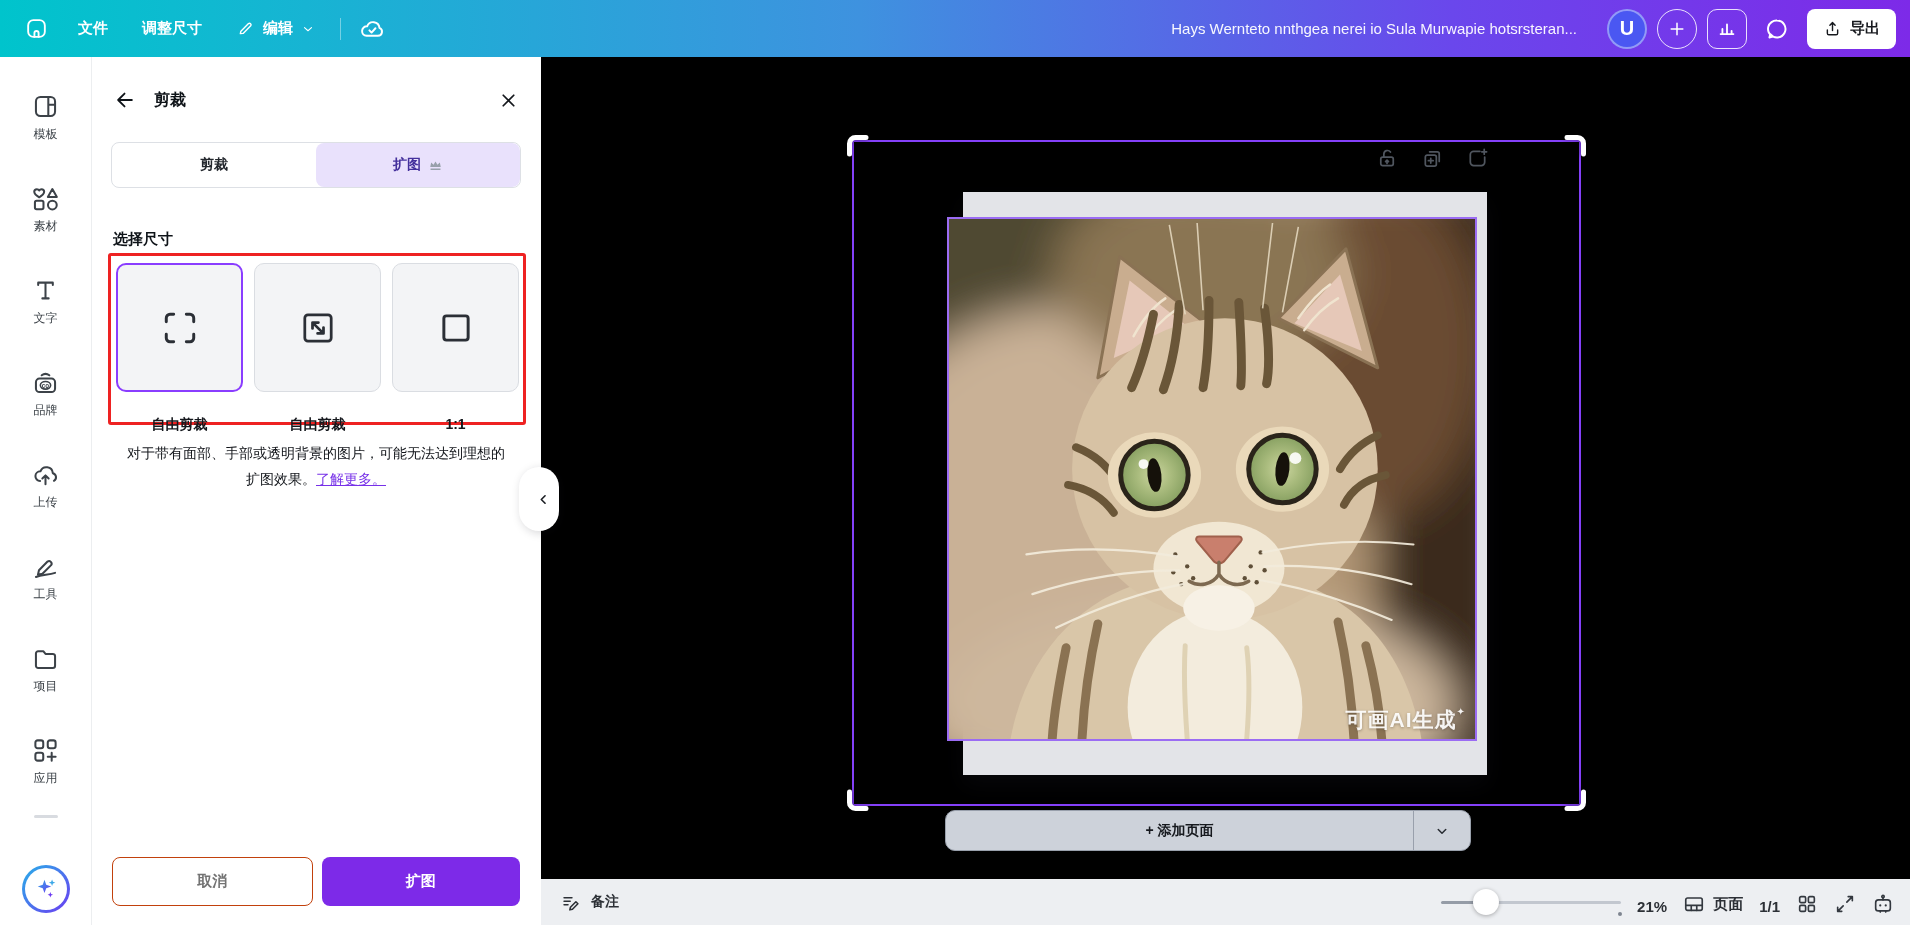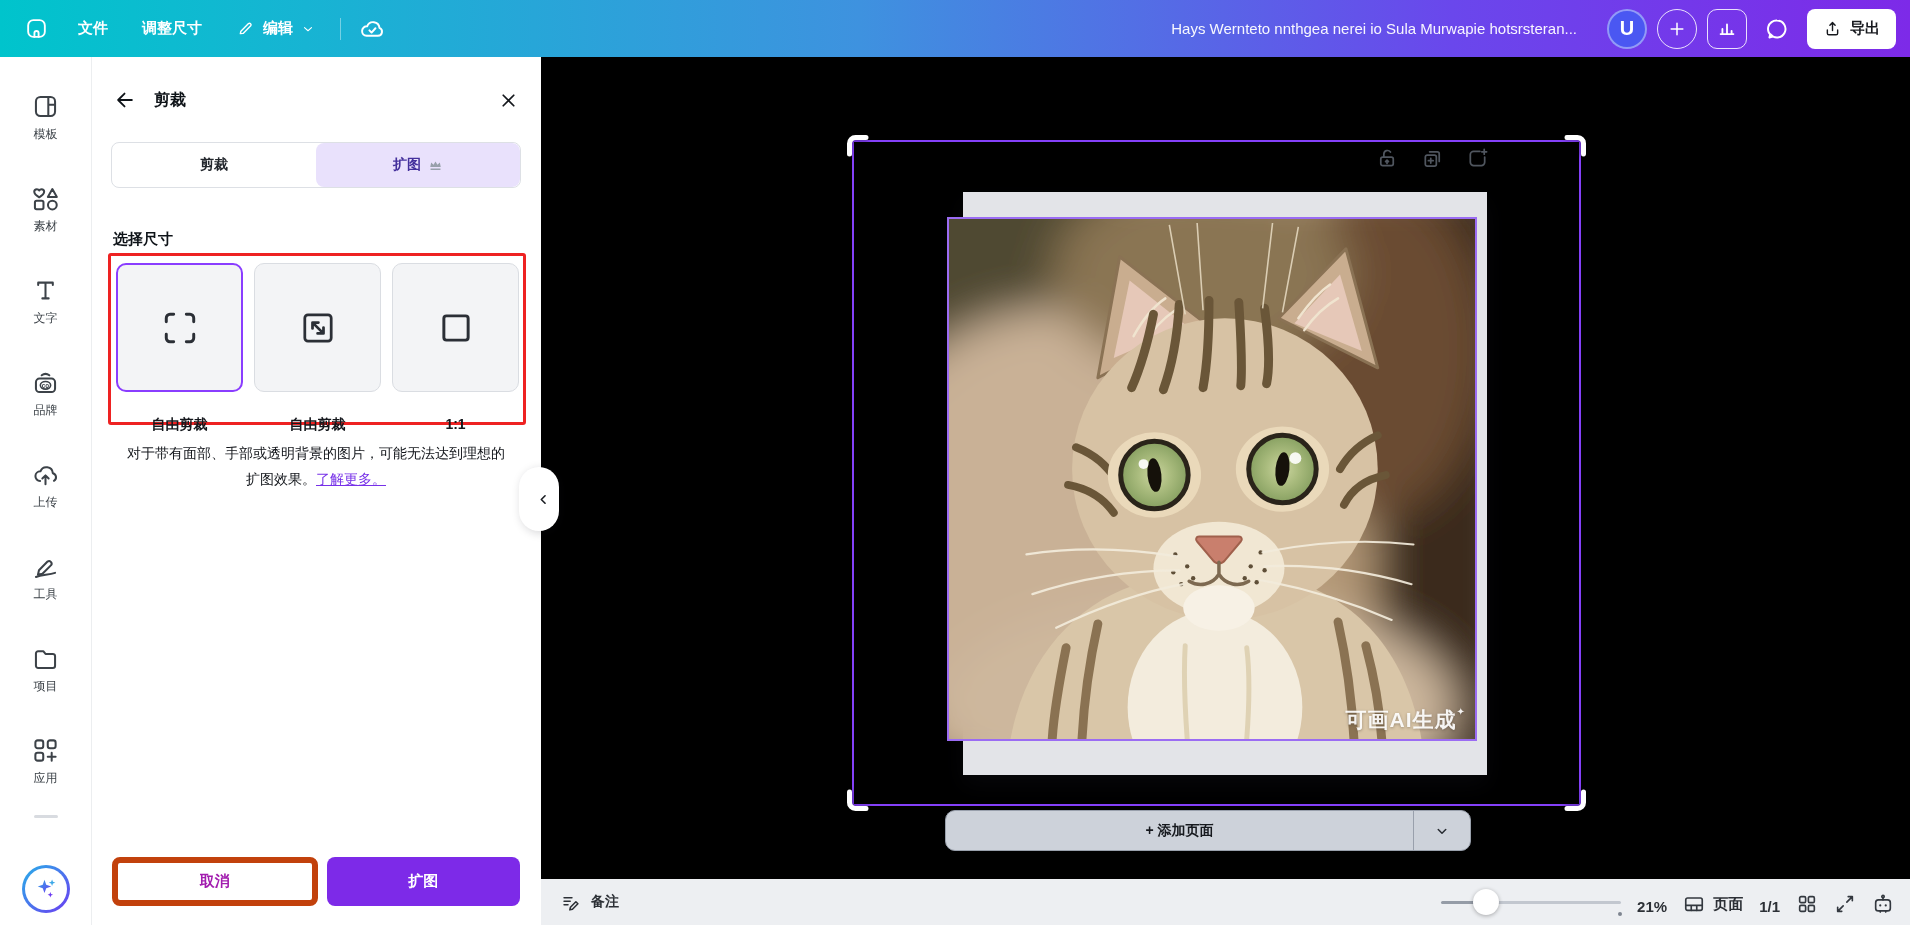--- a/index.html
+++ b/index.html
@@ -58,21 +58,21 @@
   .card{width:127px;height:129px;background:#f3f4f6;border:1px solid #dadde2;border-radius:10px;
     display:grid;place-items:center;color:#2b2f36;box-sizing:border-box;}
   .card.selected{border:2.5px solid #8a3dff;}
   .card-label{font-size:14px;font-weight:700;color:#15181d;}
   .note{position:absolute;top:383px;left:10px;width:428px;text-align:center;font-size:14px;
     line-height:26px;color:#111419;}
   .note a{color:#7731e8;text-decoration:underline;cursor:pointer;}
   .panel-footer{position:absolute;bottom:19px;left:20px;right:21px;display:flex;gap:9px;}
   .btn{flex:1;height:49px;border-radius:8px;display:flex;align-items:center;justify-content:center;
     font-size:15px;font-weight:700;box-sizing:border-box;cursor:pointer;}
-  .btn-cancel{border:6px solid #c2410c;color:#a21caf;background:#fff;}
+  .btn-cancel{border:1px solid #c2410c;color:#737373;background:#fff;}
   .btn-confirm{background:#7d2ae8;color:#fff;}
   .collapse-handle{position:absolute;left:519px;top:467px;width:40px;height:64px;background:#fff;
     border-radius:20px;box-shadow:2px 2px 10px rgba(20,24,31,.18);display:flex;align-items:center;
     justify-content:flex-end;padding-right:8px;box-sizing:border-box;z-index:12;color:#1c1f24;cursor:pointer;}
 
   
   .canvas{position:absolute;left:541px;top:57px;right:0;bottom:46px;background:#000000;overflow:hidden;}
   .page-bg{position:absolute;left:422px;top:135px;width:524px;height:583px;background:#e3e4e8;
     box-shadow:0 10px 22px rgba(30,34,44,.22);}
   .cat-img{position:absolute;left:406px;top:160px;width:530px;height:524px;border:2px solid #9b6cf3;

